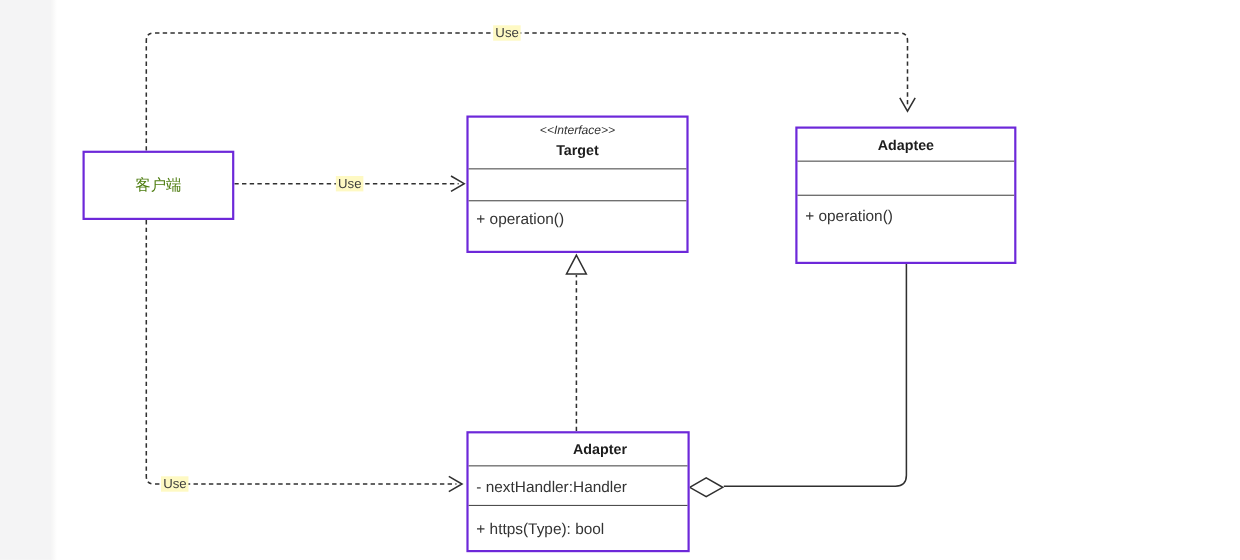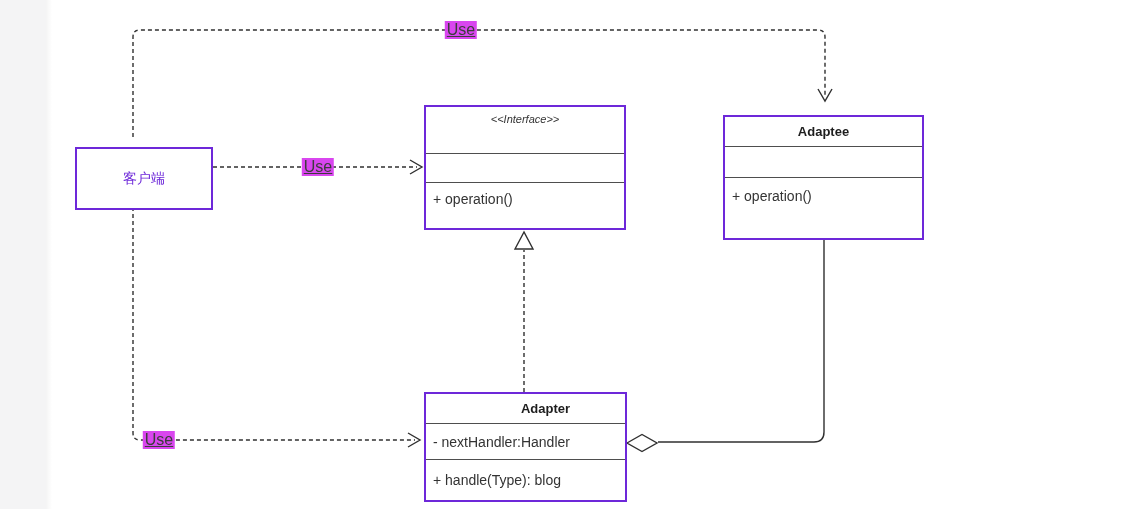--- a/index.html
+++ b/index.html
@@ -23,40 +23,40 @@
   
   .uml-box { position: absolute; background: #ffffff; border: 2px solid #6d28d9;
     color: #333333; }
   .uml-head { text-align: center; font-weight: bold; font-size: 13px; color: #1d1d1d; }
   .stereotype { font-style: italic; font-weight: normal; font-size: 11px; color: #333; }
   .sect { border-top: 1px solid #4e4e4e; }
   .member { font-size: 14px; color: #333; padding-left: 7px; white-space: nowrap; }
 
   .client-box { left: 75px; top: 137px; width: 138px; height: 63px;
     display: flex; align-items: center; justify-content: center;
-    font-size: 14px; color: #6d28d9; margin-top: 10px; }
+    font-size: 14px; color: #4d7c0f; }
 
   .target-box { left: 424px; top: 105px; width: 202px; height: 125px; }
   .target-head { padding-top: 5px; height: 46px; line-height: 1.45; }
   .target-empty { height: 29px; }
   .target-method { height: 46px; padding-top: 8px; }
 
   .adaptee-box { left: 723px; top: 115px; width: 201px; height: 125px; }
   .adaptee-head { height: 29px; padding-top: 7px; }
   .adaptee-empty { height: 31px; }
   .adaptee-method { height: 61px; padding-top: 10px; }
 
   .adapter-box { left: 424px; top: 392px; width: 203px; height: 110px; }
   .adapter-head { height: 29px; padding-top: 7px; padding-left: 40px; }
   .adapter-attr { height: 36px; padding-top: 10px; }
   .adapter-method { height: 41px; padding-top: 12px; }
 
   
   .edge-label { position: absolute; transform: translate(-50%, -50%);
-    background: #d946ef; padding: 0 2px; font-size: 16px; color: #3c3c3c; text-decoration: underline; }
+    background: #fef9c3; padding: 0 2px; font-size: 12px; color: #3c3c3c; }
 
   
   .watermark { position: absolute; left: 596px; top: 470px; font-size: 19px;
     color: #dadada; letter-spacing: 0.3px; white-space: nowrap; }
 </style>
 </head>
 <body>
 
 <div id="stage">
 
@@ -81,35 +81,36 @@
     <polygon class="solidhead" points="627,443 642,434.5 657,443 642,451.5"></polygon>
   </svg>
 
   <div class="uml-box client-box">
     <span>客户端</span>
   </div>
 
   <div class="uml-box target-box">
     <div class="uml-head target-head">
       <div class="stereotype">&lt;&lt;Interface&gt;&gt;</div>
+      <div>Target</div>
     </div>
     <div class="sect target-empty"></div>
     <div class="sect target-method member">+ operation()</div>
   </div>
 
   <div class="uml-box adaptee-box">
     <div class="uml-head adaptee-head">Adaptee</div>
     <div class="sect adaptee-empty"></div>
     <div class="sect adaptee-method member">+ operation()</div>
   </div>
 
   <div class="uml-box adapter-box">
     <div class="uml-head adapter-head">Adapter</div>
     <div class="sect adapter-attr member">- nextHandler:Handler</div>
-    <div class="sect adapter-method member">+ handle(Type): blog</div>
+    <div class="sect adapter-method member">+ https(Type): bool</div>
   </div>
 
   <div class="edge-label" style="left:461px; top:30px;">Use</div>
   <div class="edge-label" style="left:318px; top:167px;">Use</div>
   <div class="edge-label" style="left:159px; top:440px;">Use</div>
 
 
 </div>
 
 </body></html>

